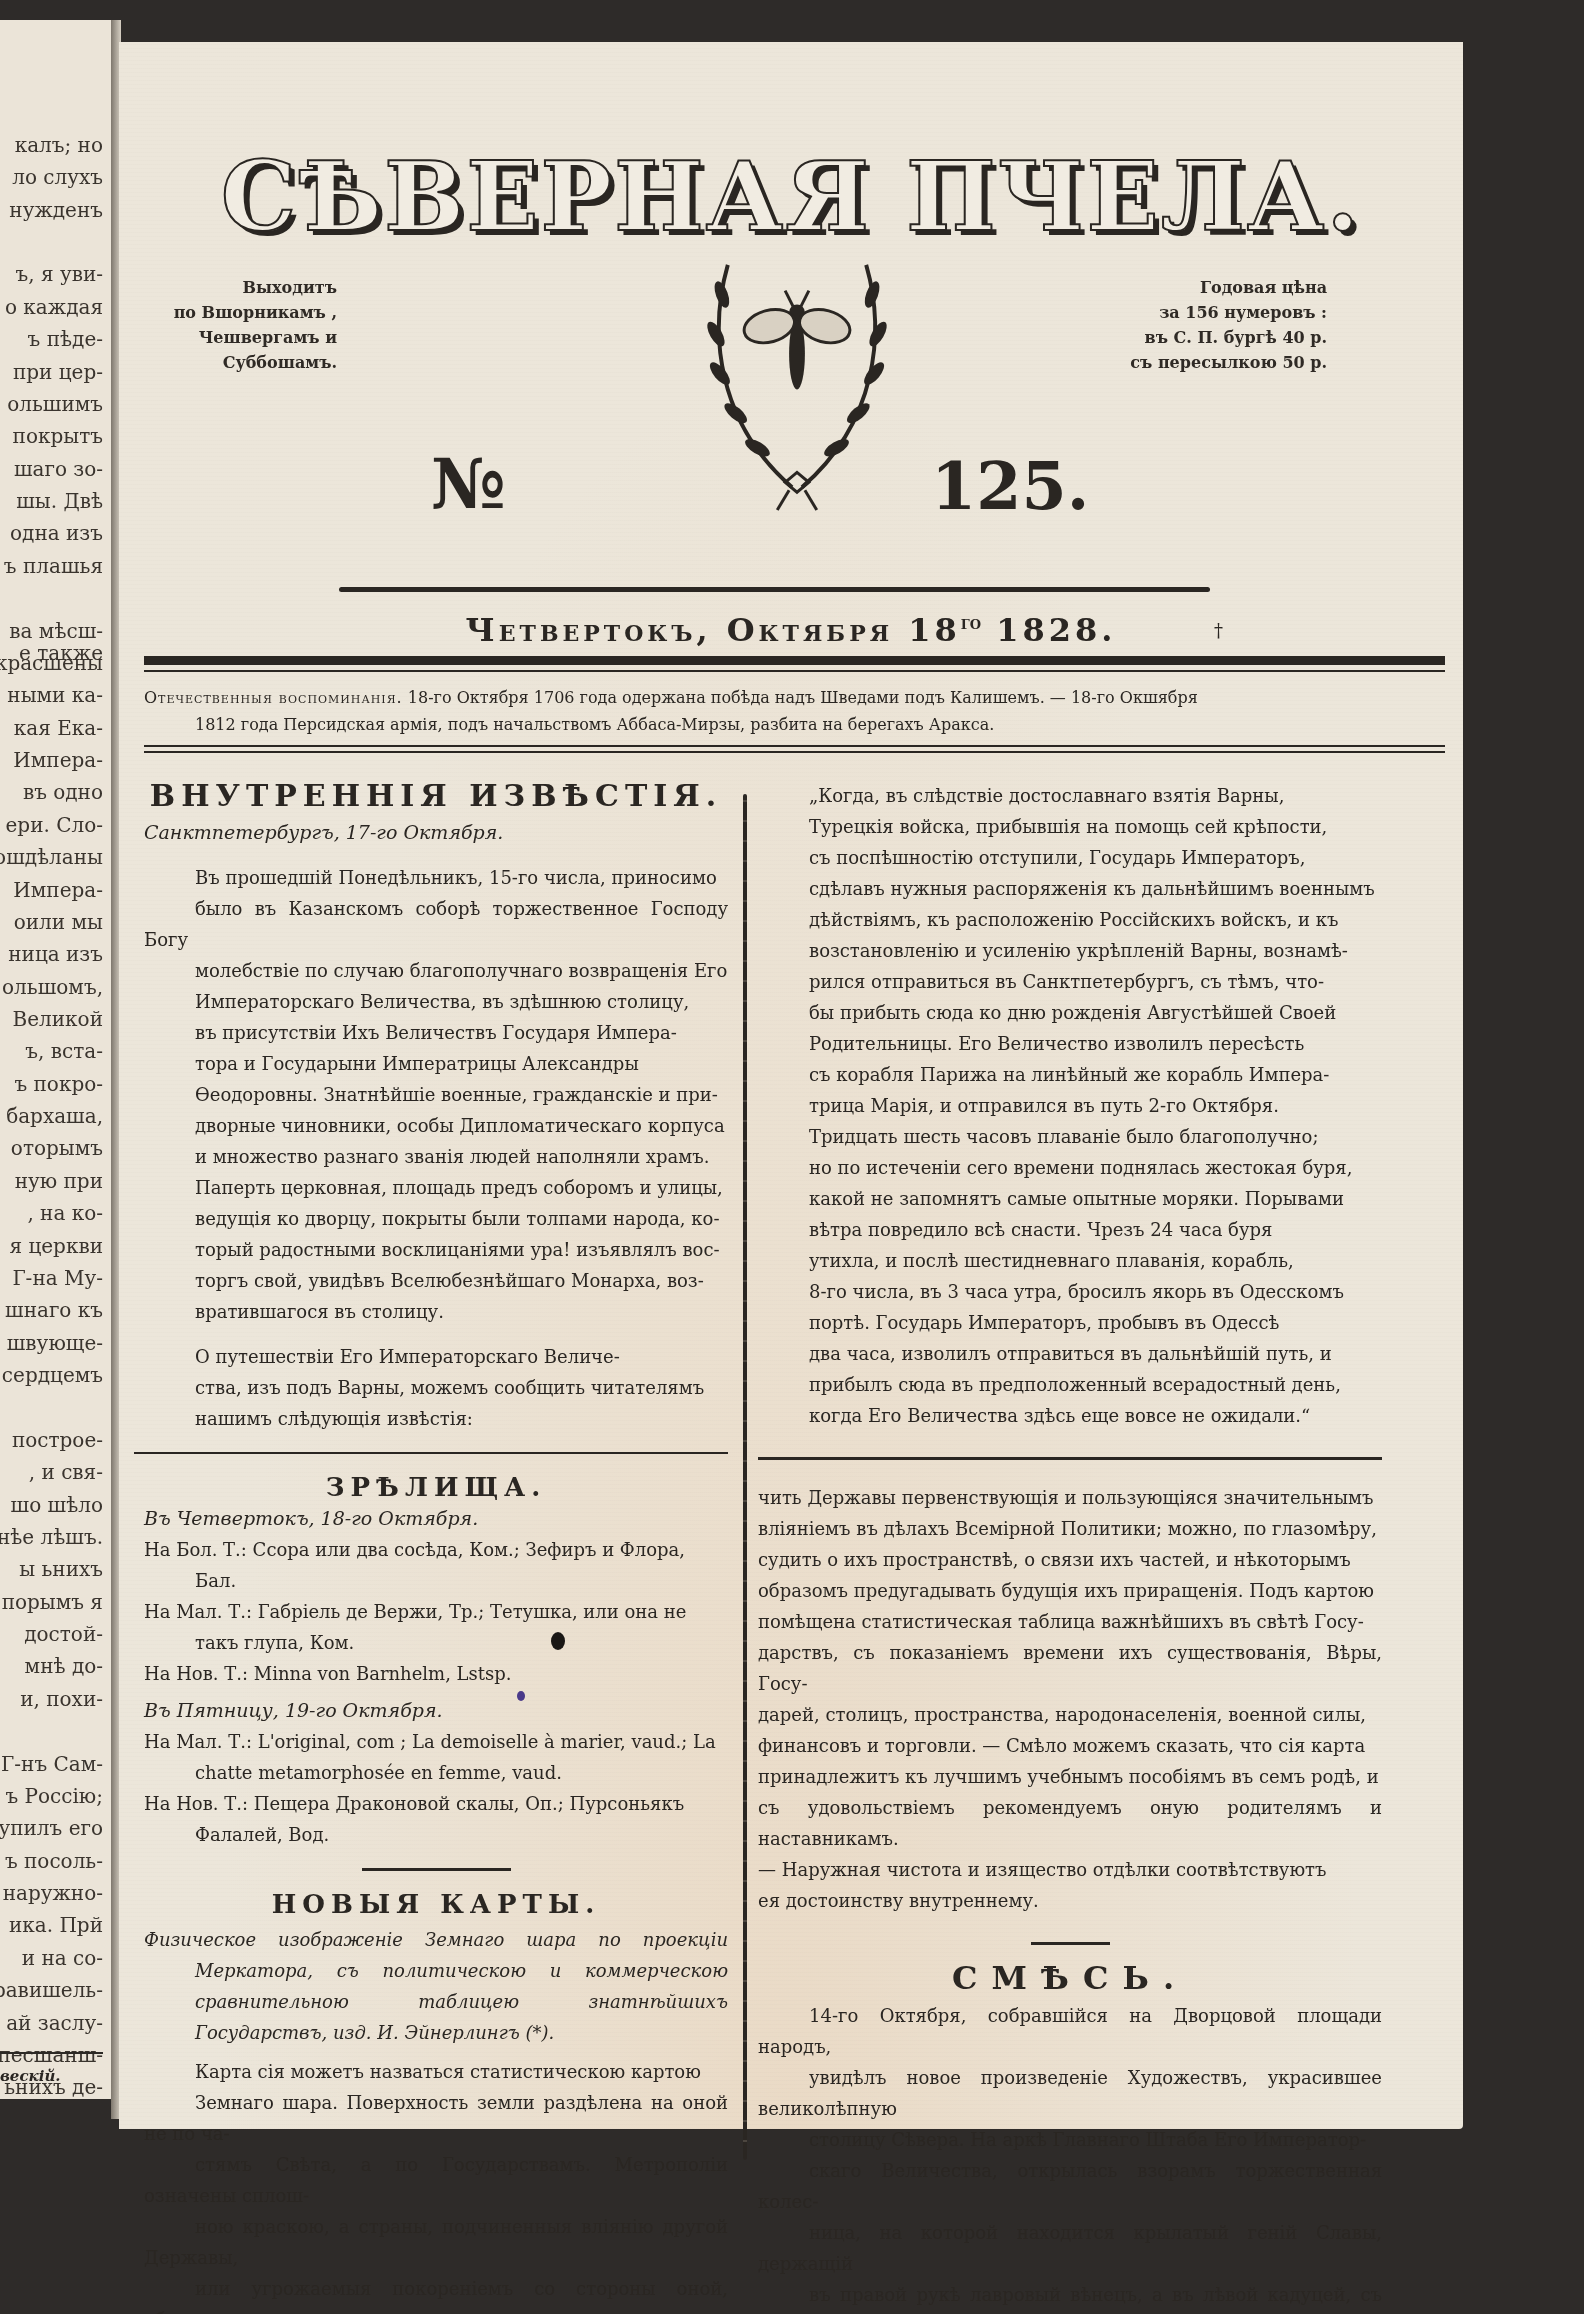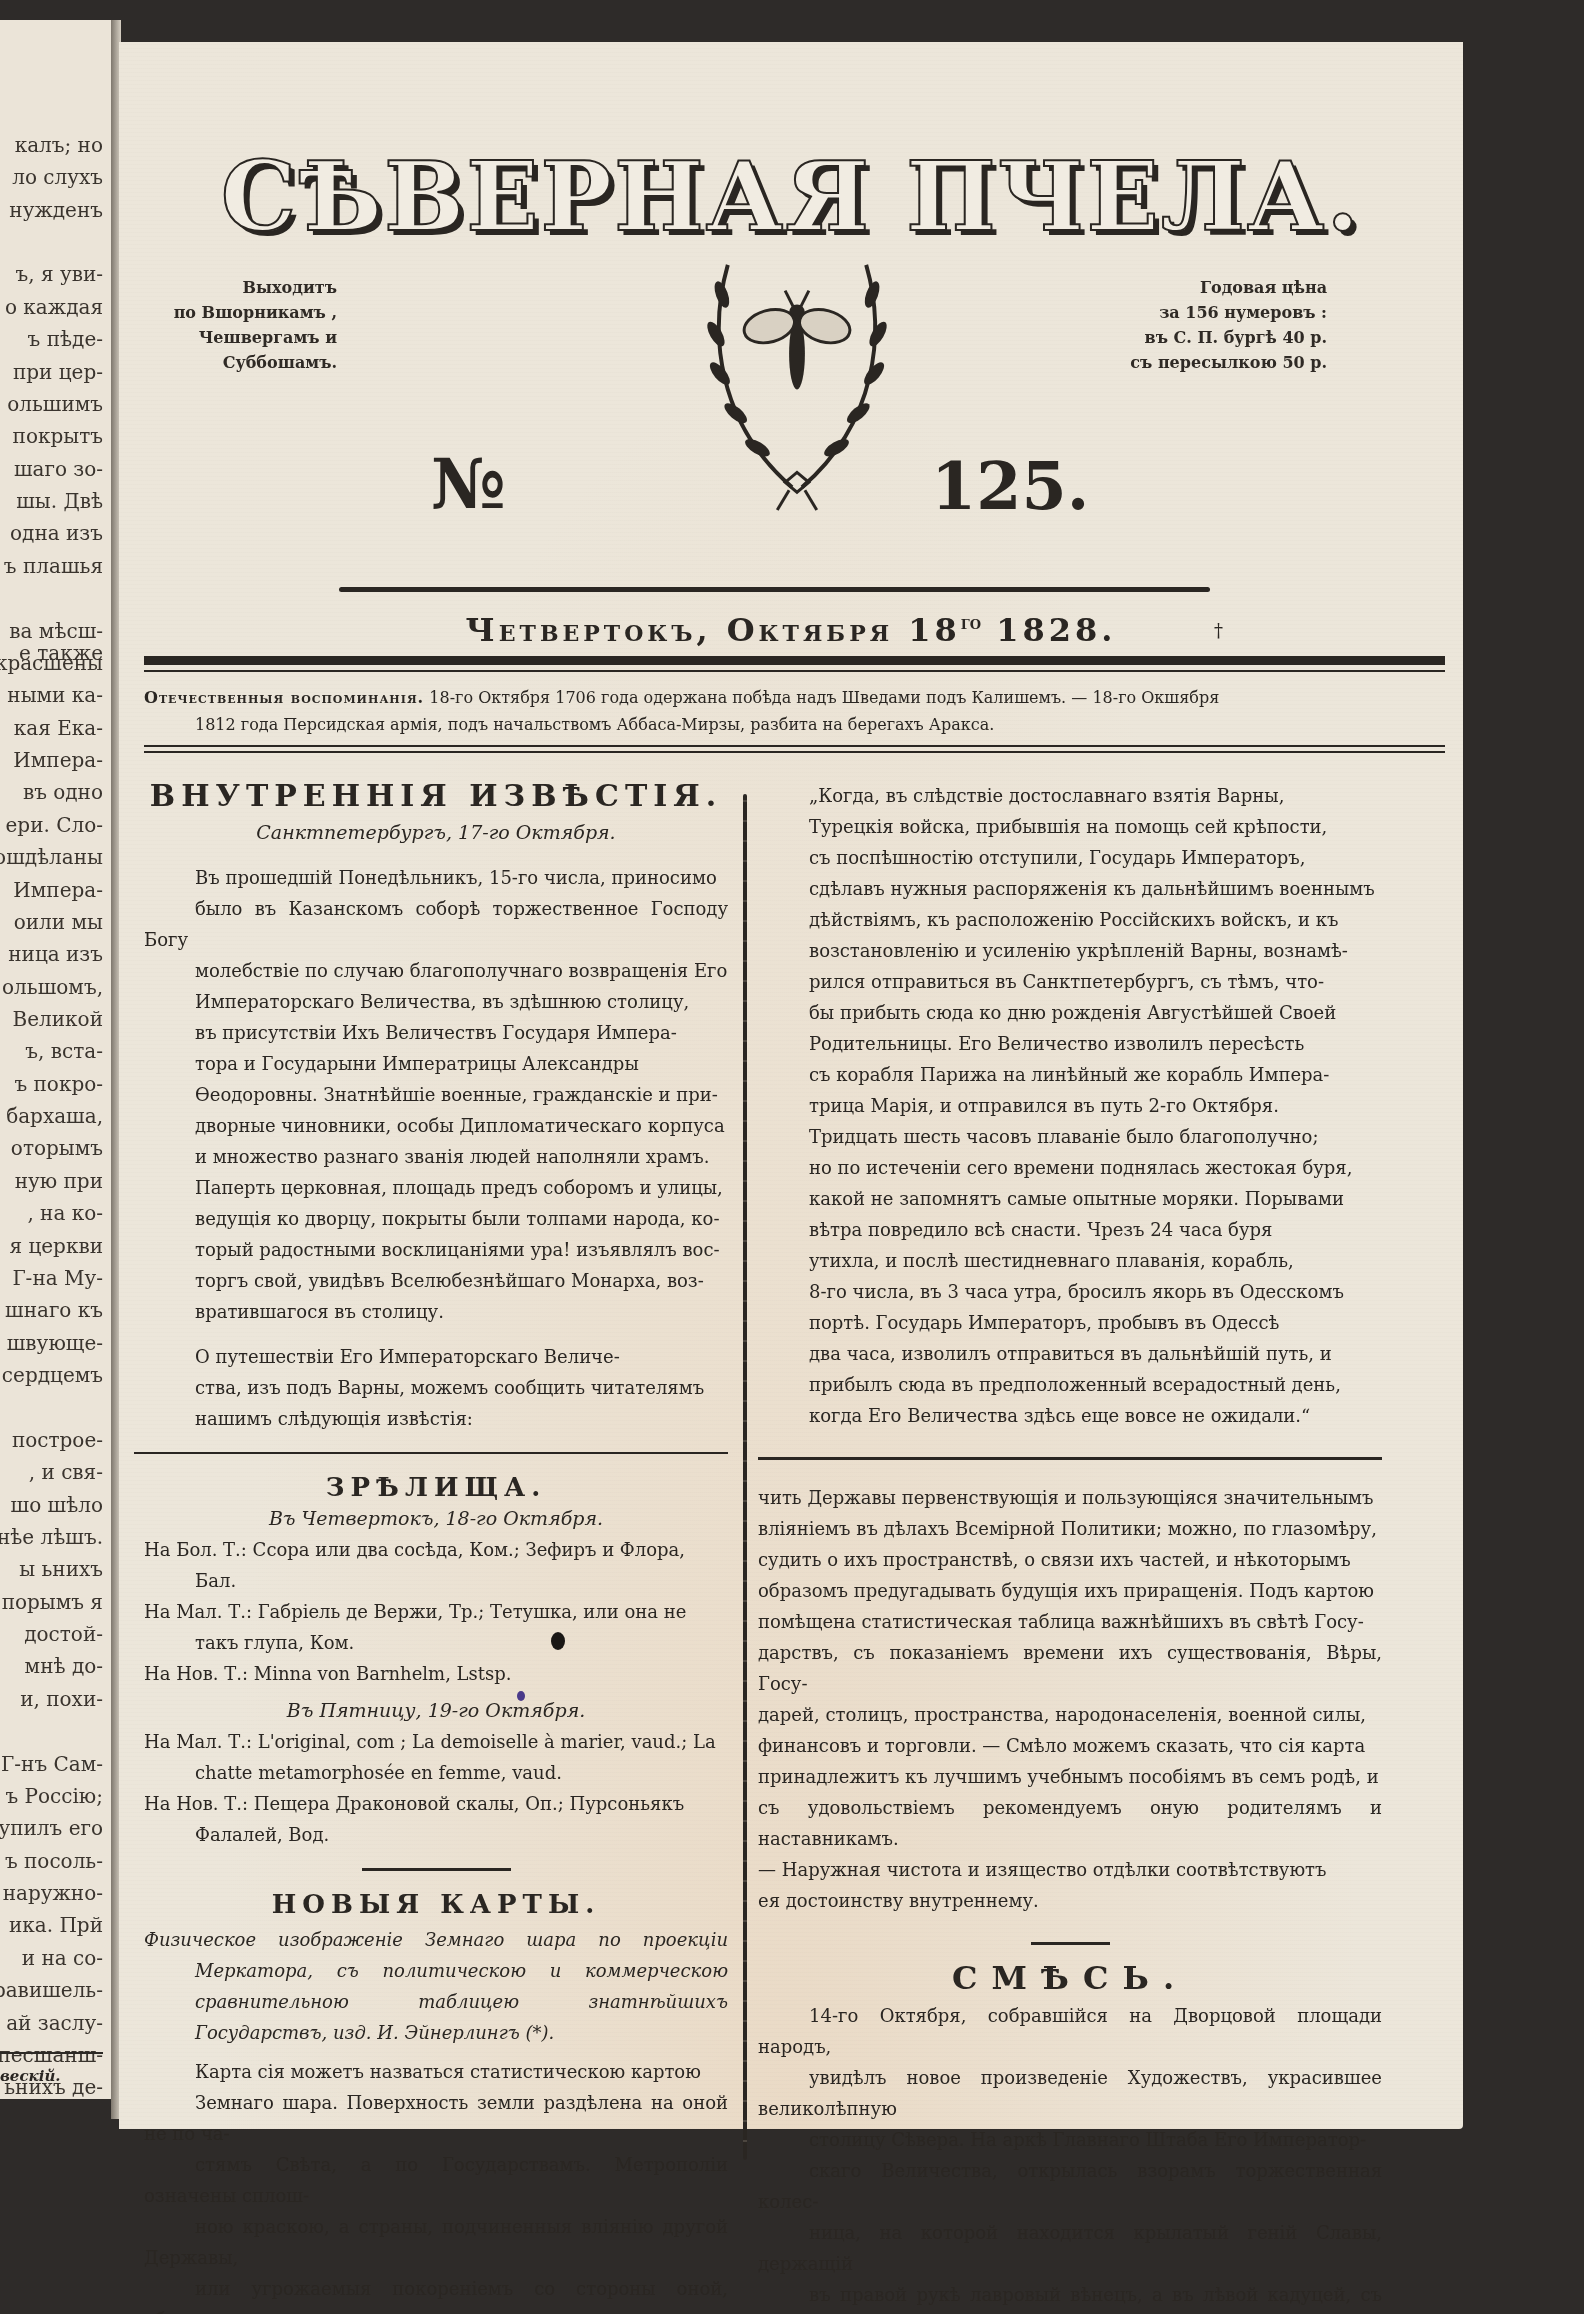--- a/index.html
+++ b/index.html
@@ -55,33 +55,33 @@
   }
   .dateline .sup { font-size:18px; vertical-align:super; letter-spacing:0; }
   .dateline-mark { position:absolute; left:1095px; top:578px; font-size:18px; }
   .rule-double {
     position:absolute; left:25px; right:18px; height:9px; background:#2a2622;
   }
   .rule-thin { position:absolute; left:25px; right:18px; height:2px; background:#2a2622; }
   .memorials {
     position:absolute; left:25px; right:18px; top:642px; font-size:16px; line-height:27px;
   }
-  .memorials .lead { font-variant:small-caps; font-weight:bold; letter-spacing:1px;text-align:center; }
+  .memorials .lead { font-variant:small-caps; font-weight:normal; letter-spacing:1px;text-align:center; }
   .memorials .l2 { padding-left:51px; }
 
   .col { position:absolute; font-size:18px; line-height:31px; text-align:justify; }
   .col-left { left:25px; width:584px; }
   .col-right { left:639px; width:624px; }
   .col-divider {
     position:absolute; left:624px; top:752px; width:4px; height:1366px;
     background:repeating-linear-gradient(0deg,#2a2622 0 18px, #4c463f 18px 20px);
     border-radius:2px;
   }
   .hd { text-align:center; font-weight:bold; letter-spacing:6px; font-size:30px; margin:0; }
-  .sub-it { text-align:center; font-style:italic; font-size:19px; margin:0; }
+  .sub-it { text-align:left; font-style:italic; font-size:19px; margin:0; }
   .para { margin:0; text-indent:51px; }
   .line { display:block; }
   .hang { padding-left:51px; text-indent:-51px; margin:0; text-align:left; }
   .hr-short { width:149px; height:3px; background:#2a2622; margin:18px auto; }
   .blot { position:absolute; border-radius:50%; }
 </style>
 </head>
 <body>
 
 <div class="prev-page">

